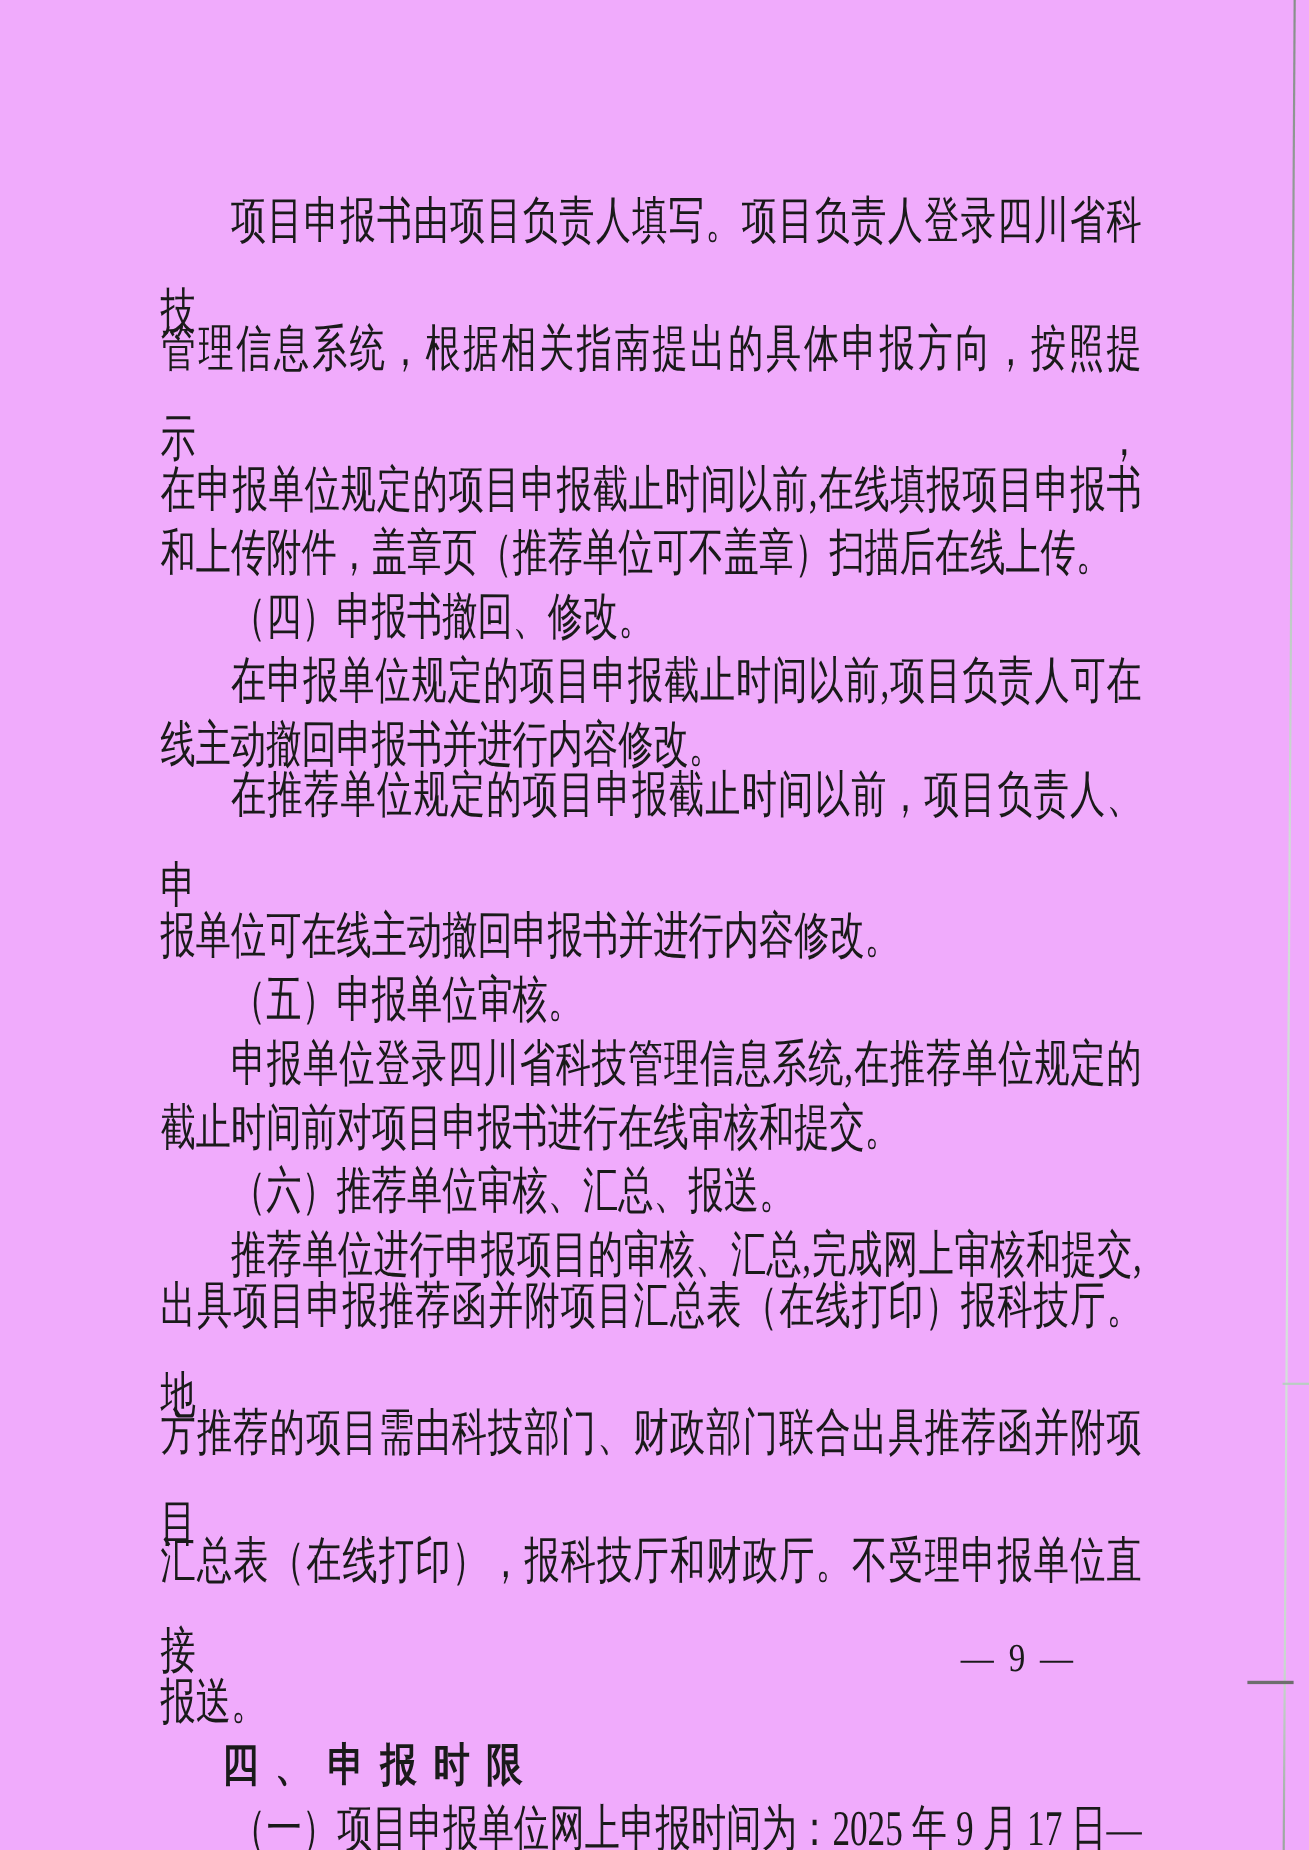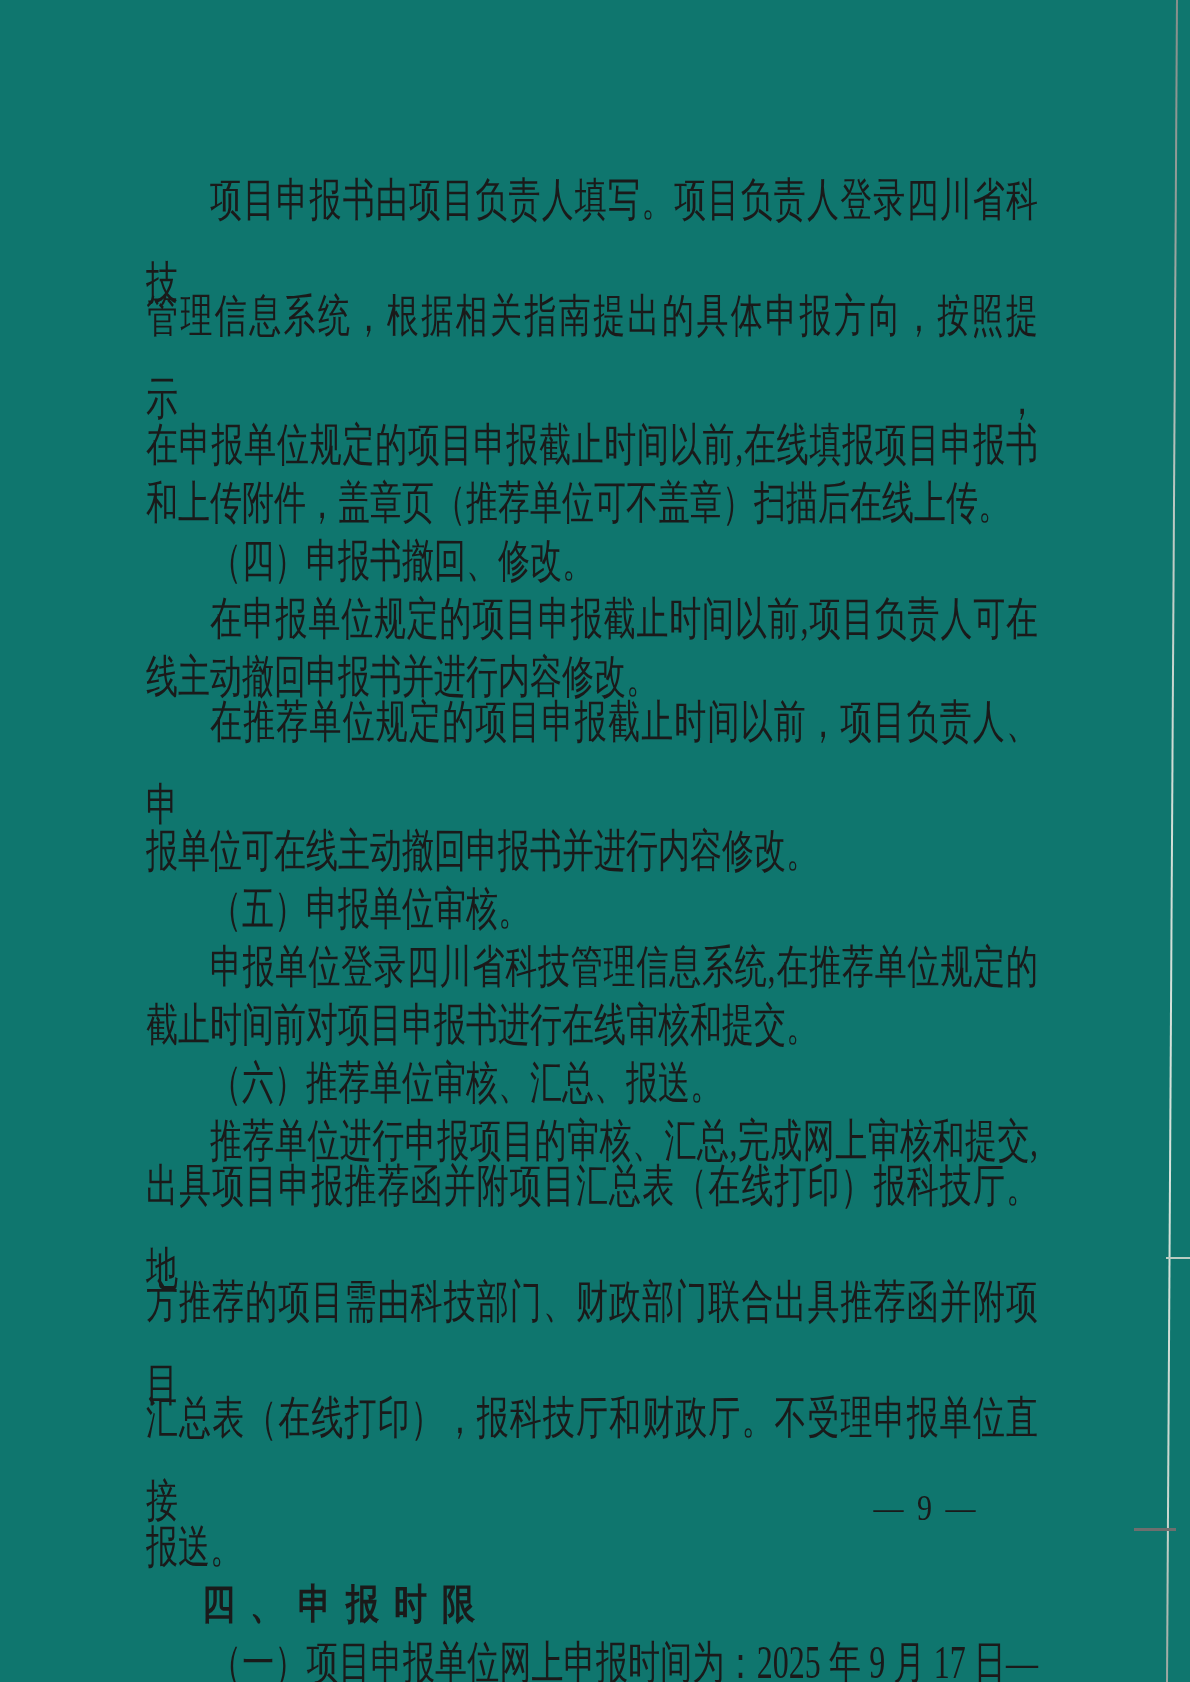--- a/index.html
+++ b/index.html
@@ -8,21 +8,21 @@
     height: 1682px;
     background: #ffffff;
     position: relative;
     overflow: hidden;
     font-family: "Liberation Serif", "DejaVu Serif", serif;
     color: #1a1a1a;
   }
   .page {
     position: absolute;
     inset: 0;
-    background: #0f766e;
+    background: #f0abfc;
   }
   
   .textblock {
     position: absolute;
     left: 146px;
     top: 183px;
     width: 892px;
   }
   .line {
     font-size: 32px;

